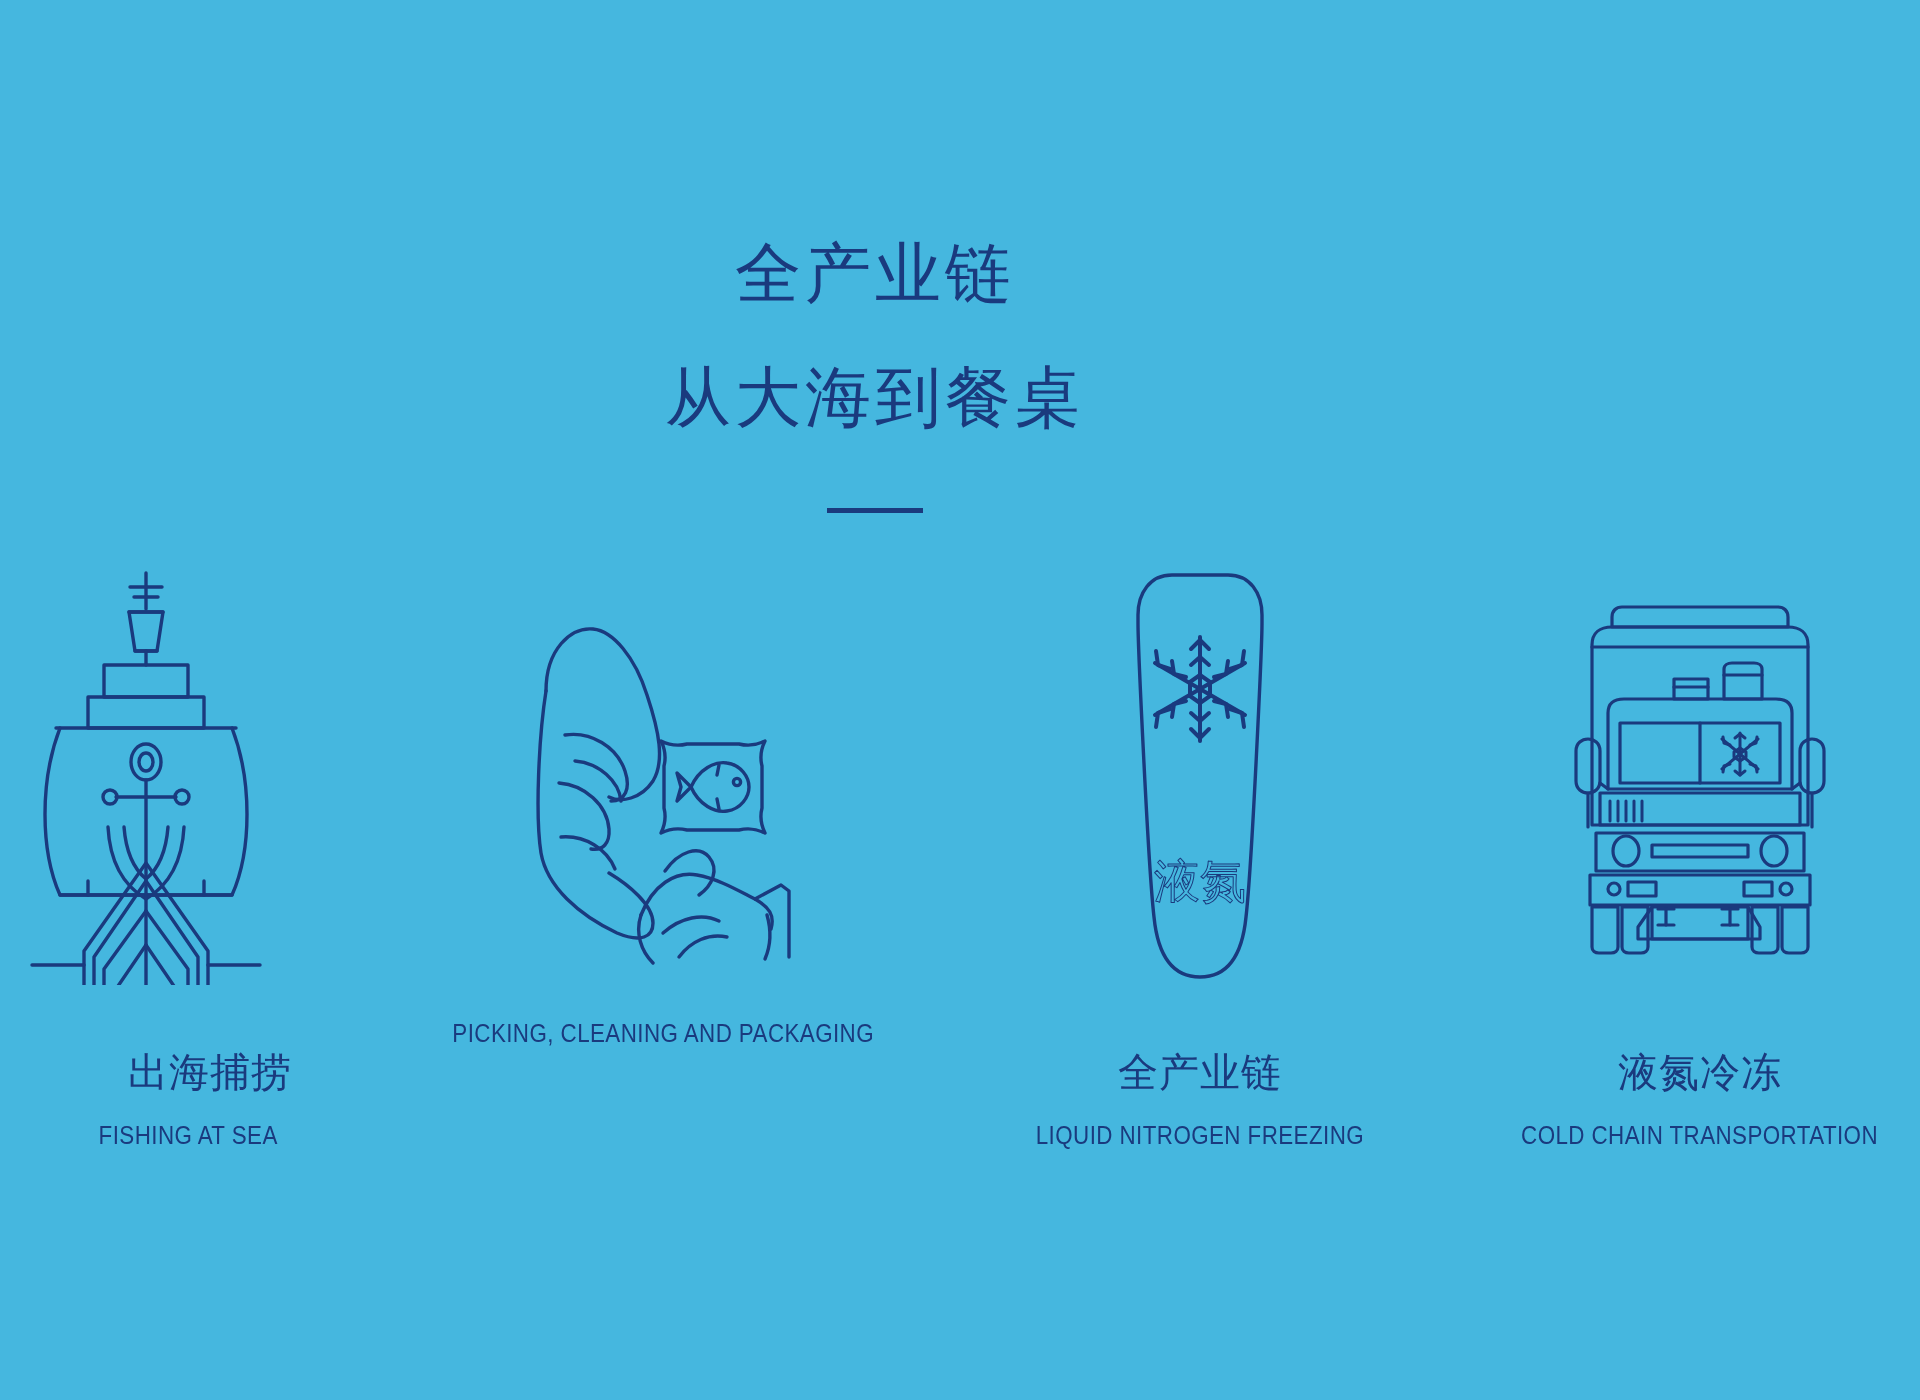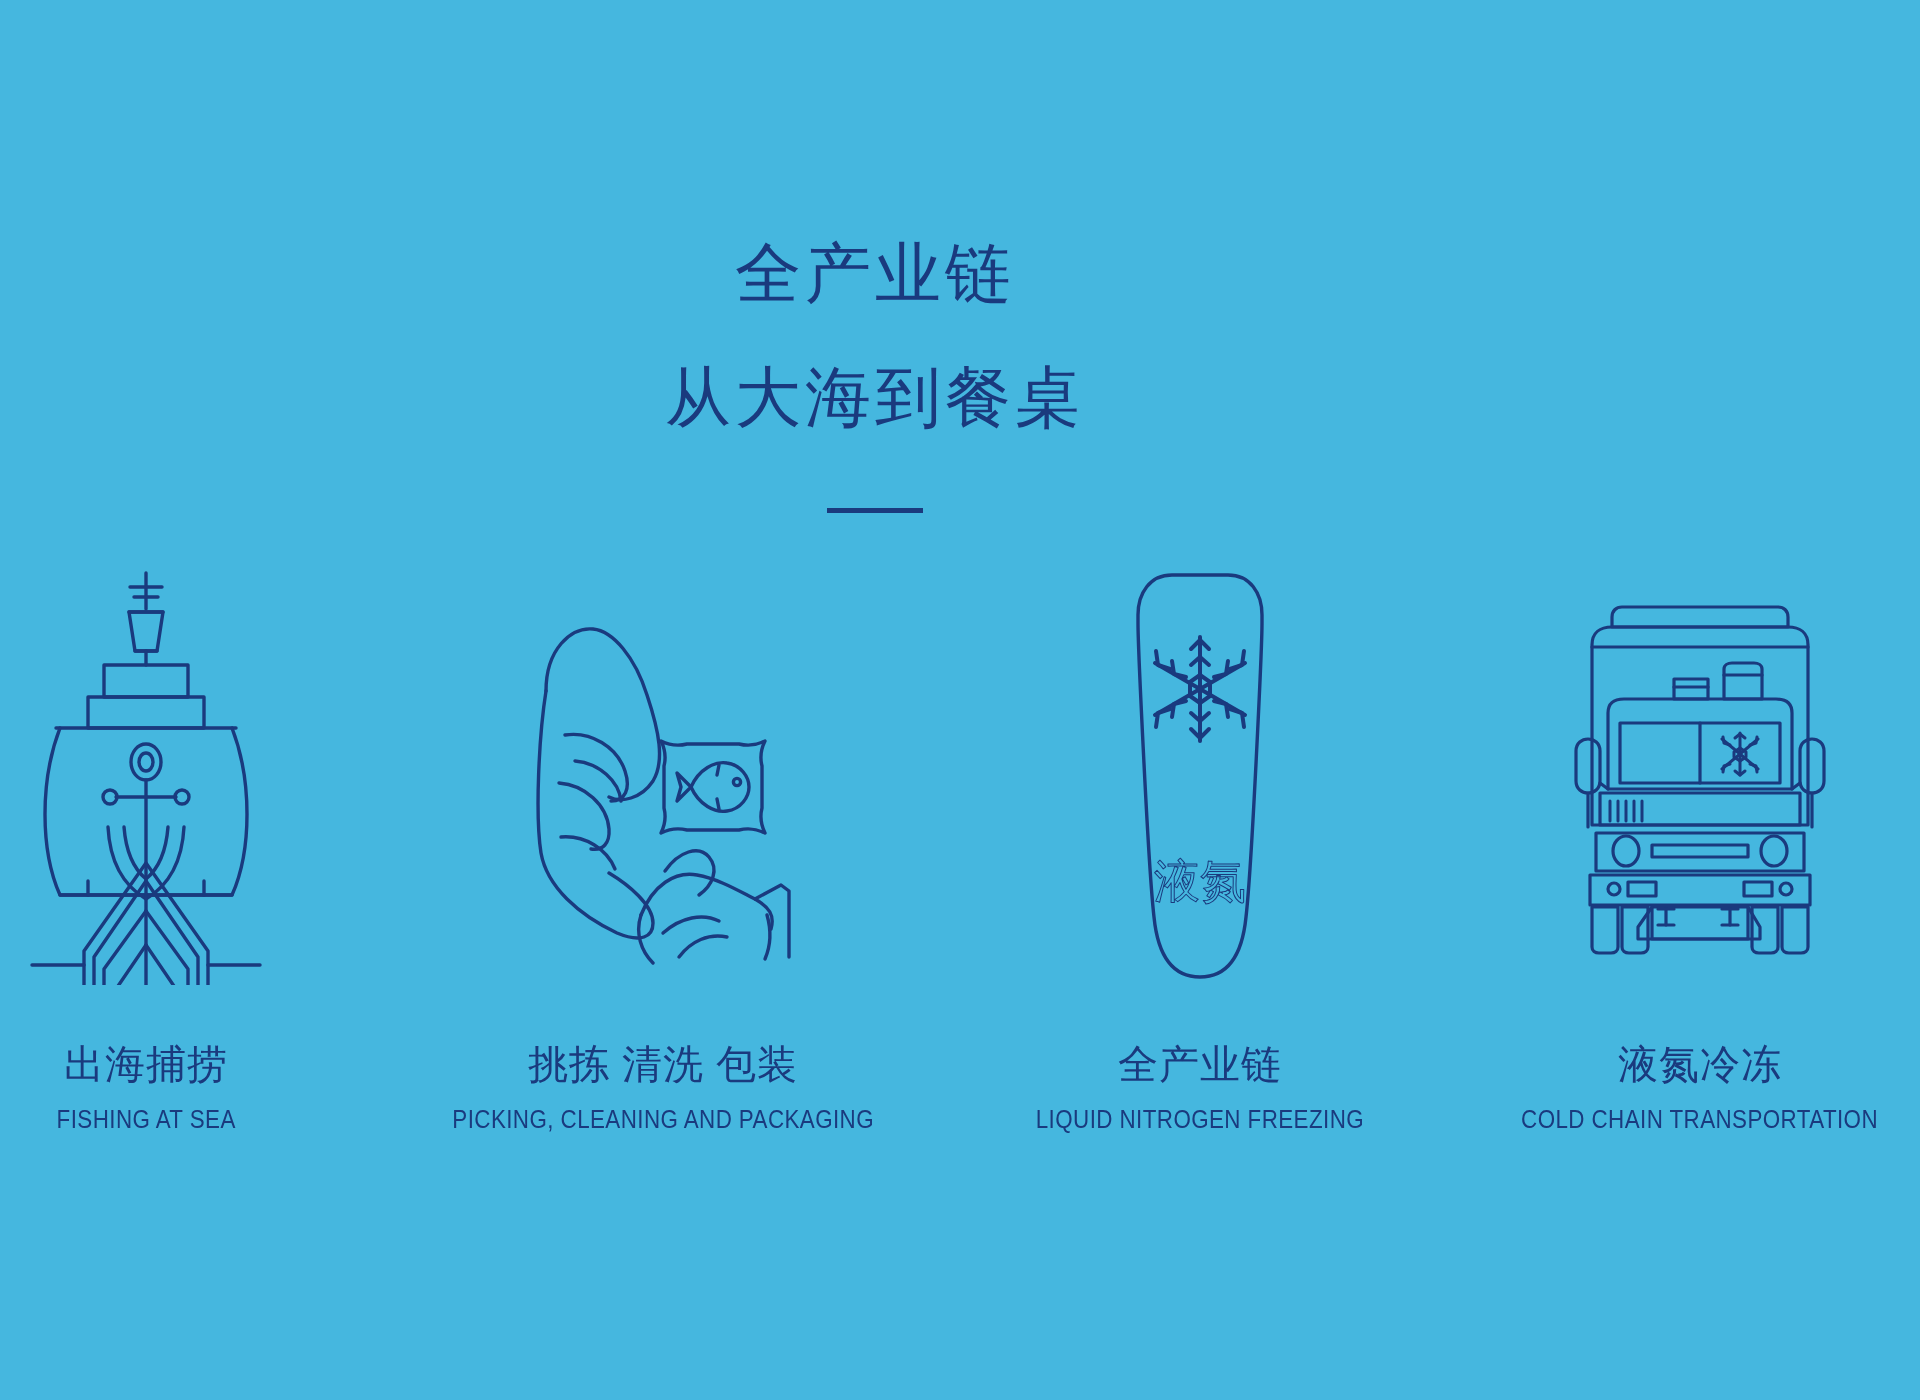--- a/index.html
+++ b/index.html
@@ -32,23 +32,23 @@
   .divider{
     display:inline-block;width:96px;height:5px;background:#1a3a7e;
   }
 
   
   .cols{
     position:absolute;left:0;top:516px;width:1920px;height:640px;
   }
   .col{
     position:absolute;top:0;
-    display:flex;flex-direction:column;align-items:center;
-  }
-  .col.c0{left:0px;  width:292px;}
+    display:flex;flex-direction:column;align-items:center;gap:8px;
+  }
+  .col.c0{left:0px;  width:292px;align-items:flex-end;}
   .col.c1{left:398px;width:530px;}
   .col.c2{left:980px;width:440px;}
   .col.c3{left:1480px;width:440px;}
 
   .icon-box{
     height:430px;width:100%;
     display:flex;align-items:center;justify-content:center;
   }
   .icon-box svg{display:block;}
   .icon-box svg *{
@@ -185,21 +185,20 @@
                      C228 180 236 192 236 202
                      C236 212 228 224 214 226
                      C202 228 186 220 178 202 Z"></path>
             <path d="M178 202 L164 188 L168 202 L164 216 Z"></path>
             <path d="M206 180 L204 190"></path>
             <path d="M206 224 L204 214"></path>
             <circle cx="224" cy="197" r="3.6"></circle>
           </g>
         </svg>
       </div>
-      <div class="label-cn">挑拣 清洗 包装</div>
       <div class="label-en">PICKING, CLEANING AND PACKAGING</div>
     </div>
 
     <div class="col c2">
       <div class="icon-box">
         <svg width="160" height="420" viewBox="0 0 160 420">
           <g stroke-width="3.4">
 
             <path d="M52 10 C30 10 18 28 18 50
                      L18 58 C18 80 28 300 34 352

